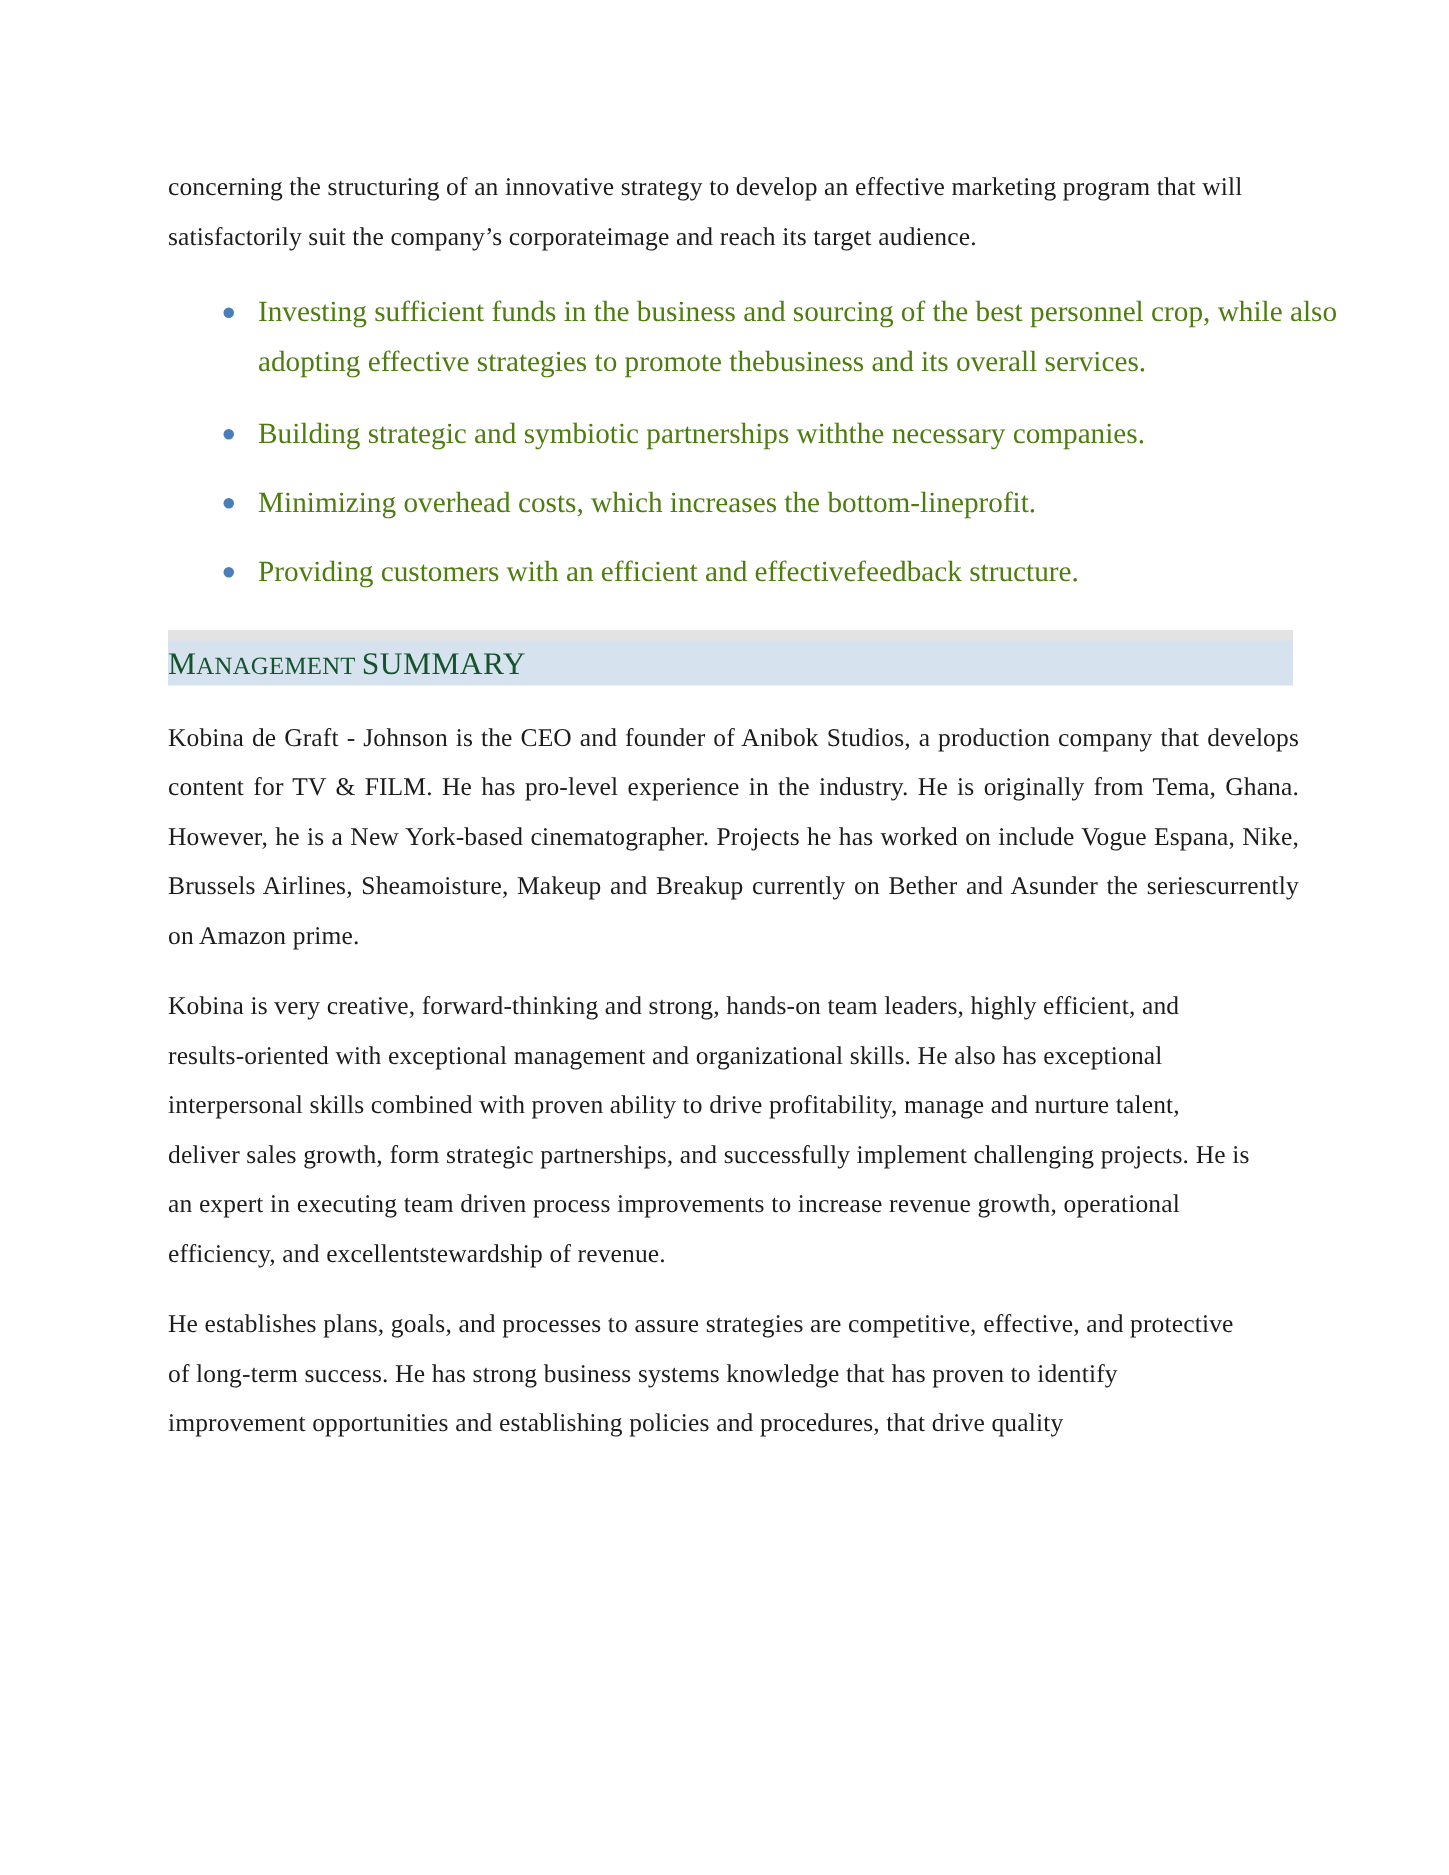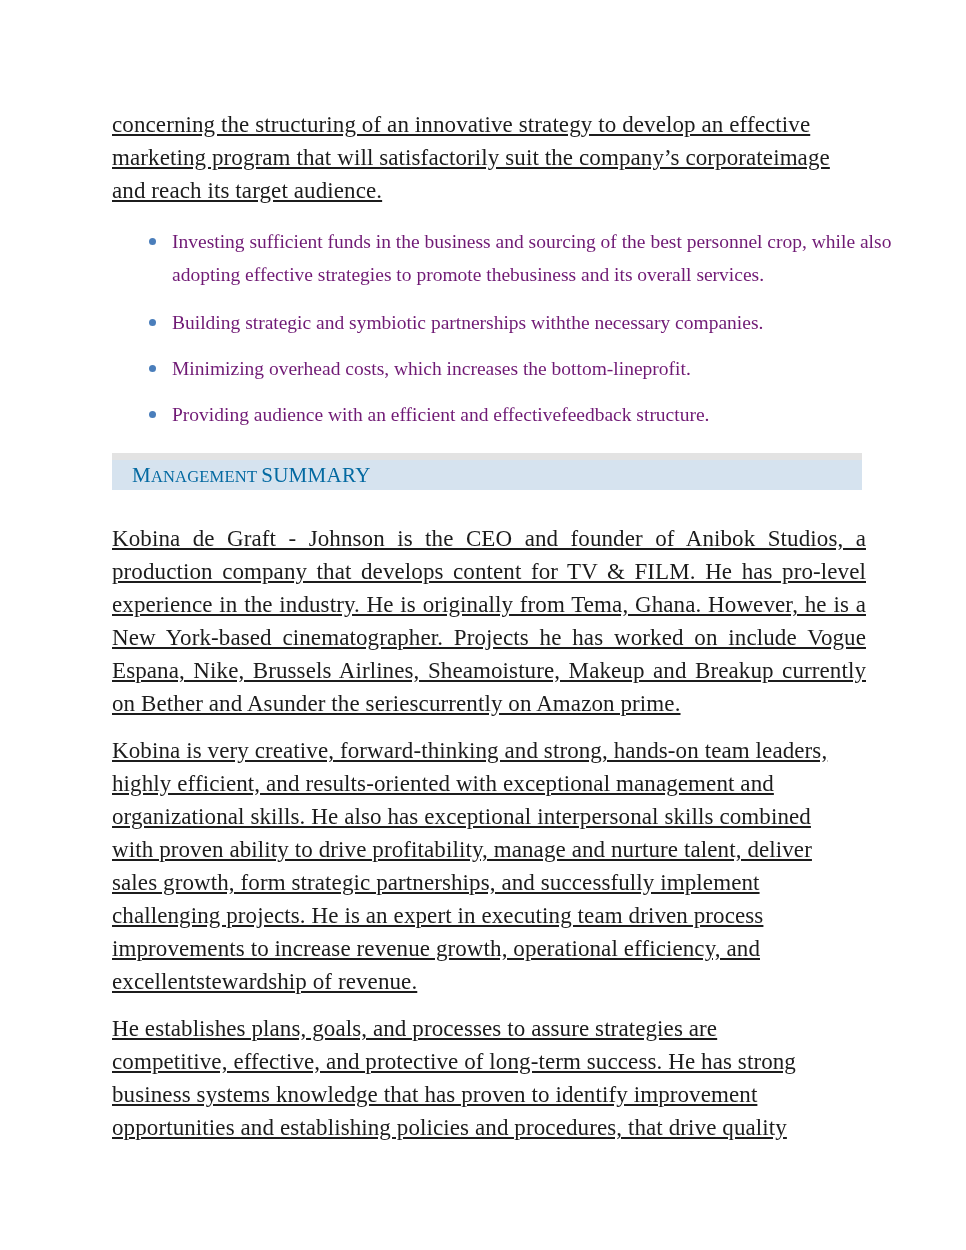--- a/index.html
+++ b/index.html
@@ -27,27 +27,26 @@
 
   .content {
     position: absolute;
     left: 112px;
     top: 108px;
     width: 754px;
   }
 
   
   .para {
-    font-size: 23px;
+    font-size: 17px;
     line-height: 33px;
     margin: 0 0 8px 0;
     text-align: left;
     letter-spacing: 0.1px;
     color: #1c1c1c;
-    text-decoration: underline;
   }
   .para.narrow {
     width: 722px;
   }
   .para.justified {
     text-align: justify;
     text-justify: inter-word;
     width: 754px;
   }
   .para.spaced-top {
@@ -60,21 +59,21 @@
     margin: 18px 0 0 0;
     padding: 0;
   }
   .bullets li {
     position: relative;
     padding-left: 60px;
     font-size: 19.5px;
     line-height: 33px;
     margin-bottom: 15px;
     width: 740px;
-    color: #701a75;
+    color: #4d7c0f;
   }
   .bullets li .bullet-dot {
     position: absolute;
     left: 37px;
     top: 13px;
     width: 7px;
     height: 7px;
     border-radius: 50%;
     background: #4a7ebb;
   }
@@ -91,42 +90,42 @@
     margin-top: 22px;
     width: 750px;
     background: #d6e3ef;
     border-top: 7px solid #e3e3e3;
     height: 30px;
     box-sizing: content-box;
     padding: 0;
   }
   .section-band .band-label {
     position: absolute;
-    left: 20px;
+    left: 0;
     top: 1px;
     white-space: nowrap;
     font-family: "Liberation Serif", "DejaVu Serif", serif;
-    color: #0369a1;
+    color: #14532d;
     line-height: 28px;
   }
   .section-band .word-smallcaps {
     font-size: 16.5px;
     letter-spacing: 0.2px;
   }
   .section-band .word-smallcaps .cap {
     font-size: 21px;
   }
   .section-band .word-caps {
     font-size: 21px;
     letter-spacing: 0.3px;
     margin-left: 4px;
   }
 
   .after-band {
-    margin-top: 32px;
+    margin-top: 18px;
   }
 </style>
 </head>
 <body>
 
 <div class="page">
   <div class="content">
 
     <p class="para narrow">concerning the structuring of an innovative strategy to develop an effective marketing program that will satisfactorily suit the company’s corporateimage and reach its target audience.</p>
 
@@ -139,21 +138,21 @@
       <li class="tight">
         <span class="bullet-dot"></span>
         <span class="li-text">Building strategic and symbiotic partnerships withthe necessary companies.</span>
       </li>
       <li class="tight">
         <span class="bullet-dot"></span>
         <span class="li-text">Minimizing overhead costs, which increases the bottom-lineprofit.</span>
       </li>
       <li class="tight">
         <span class="bullet-dot"></span>
-        <span class="li-text">Providing audience with an efficient and effectivefeedback structure.</span>
+        <span class="li-text">Providing customers with an efficient and effectivefeedback structure.</span>
       </li>
     </ul>
 
     <div class="section-band">
       <div class="band-label">
         <span class="word-smallcaps"><span class="cap">M</span><span>ANAGEMENT</span></span><span class="word-caps">SUMMARY</span>
       </div>
     </div>
 
     <p class="para justified after-band">Kobina de Graft - Johnson is the CEO and founder of Anibok Studios, a production company that develops content for TV &amp; FILM. He has pro-level experience in the industry. He is originally from Tema, Ghana. However, he is a New York-based cinematographer. Projects he has worked on include Vogue Espana, Nike, Brussels Airlines, Sheamoisture, Makeup and Breakup currently on Bether and Asunder the seriescurrently on Amazon prime.</p>

